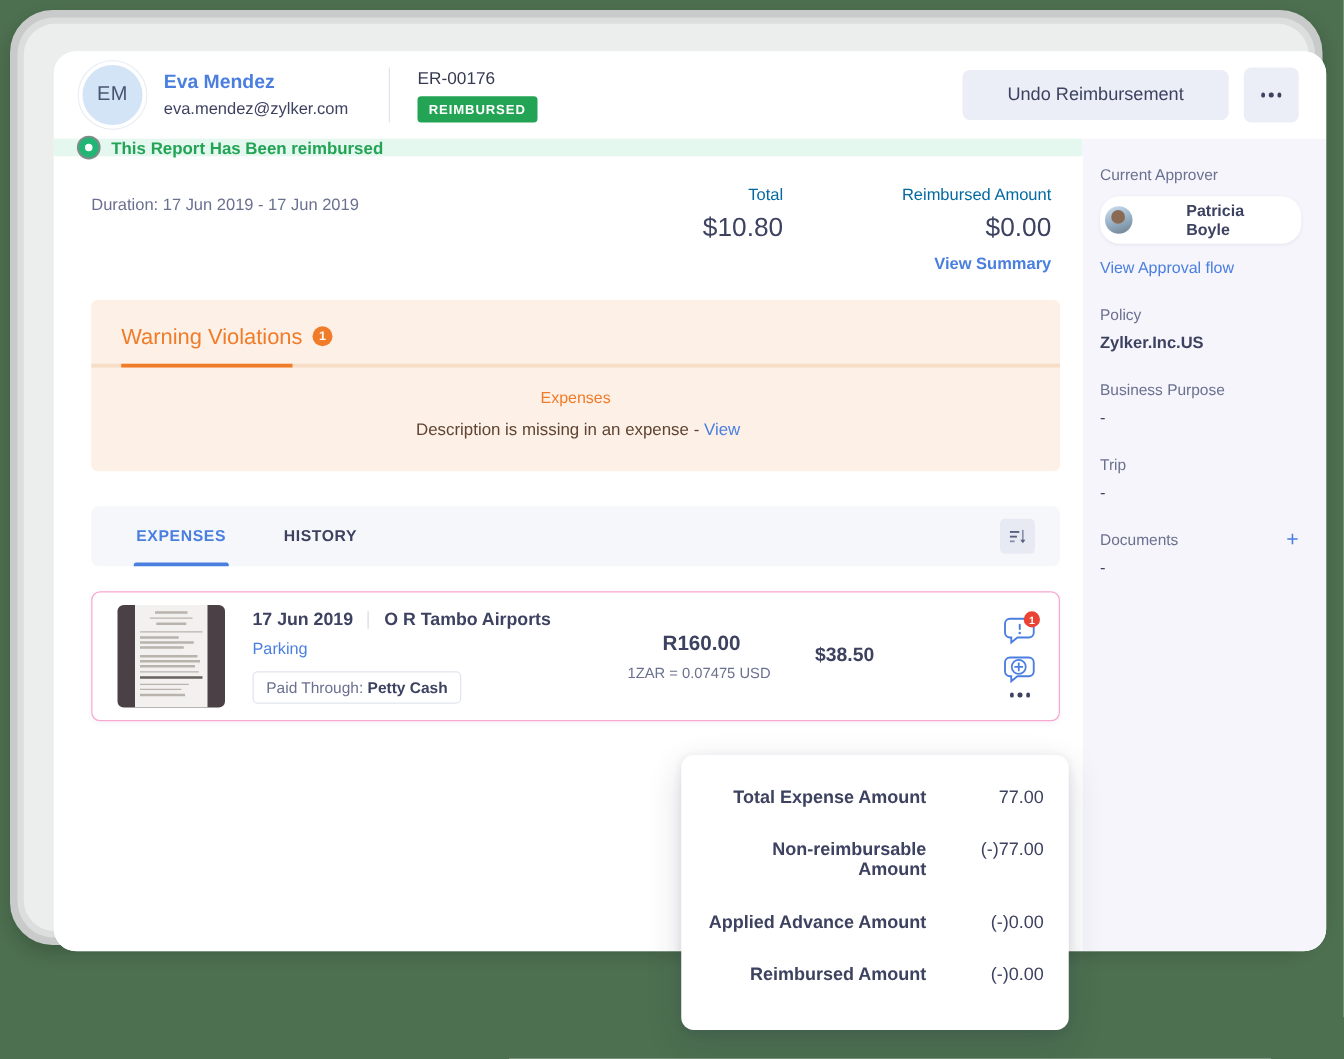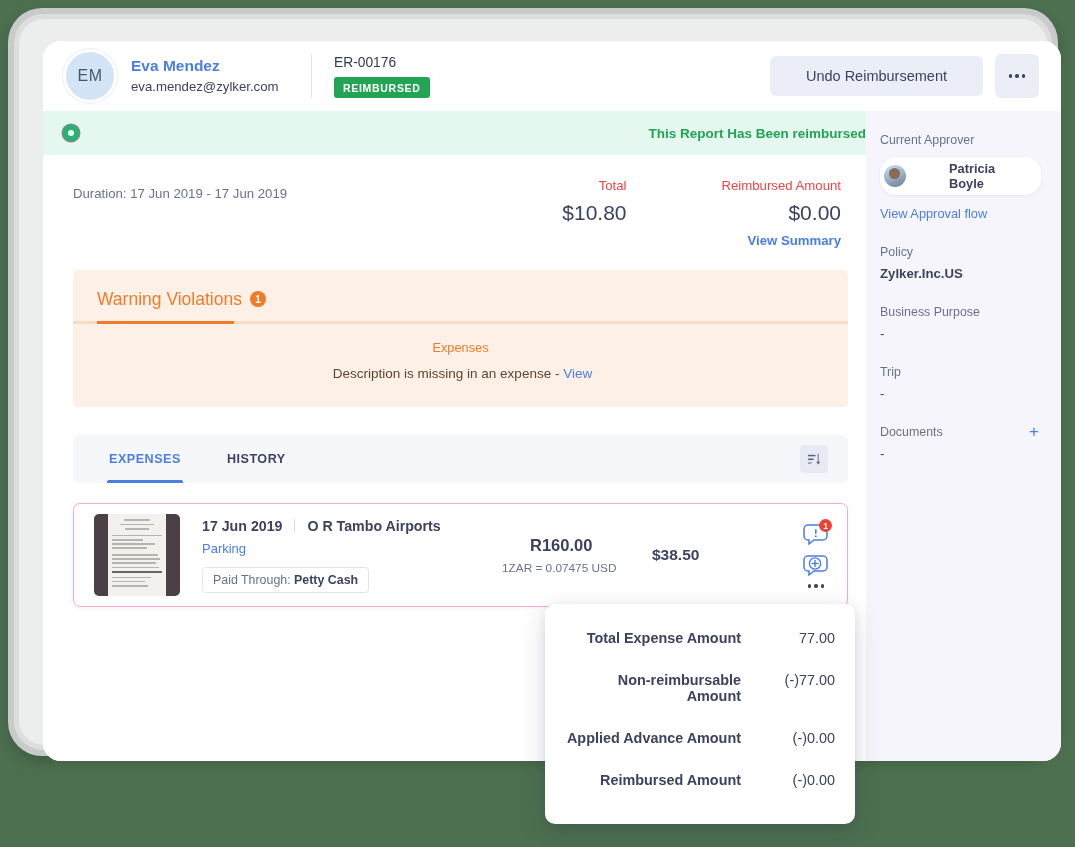--- a/index.html
+++ b/index.html
@@ -151,26 +151,25 @@
   .dot3 { display: flex; gap: 3px; }
   .dot3 i { width: 3.5px; height: 3.5px; border-radius: 50%; background: #3d4260; display: block; }
 
   
   .body-split { flex: 1; display: flex; min-height: 0; }
   .main-col { width: 823px; flex: 0 0 823px; background: #fff; position: relative; }
   .side-col { flex: 1; background: #f6f5fb; padding: 22px 20px 0 14px; }
 
   
   .banner {
-    height: 44px;
+    height: 14px;
     background: #e4f8f0;
     display: flex;
     align-items: center;
     padding-left: 20px;
-    justify-content: space-between;
   }
   .banner-ico {
     width: 16px; height: 16px;
     border-radius: 50%;
     background: #22b573;
     position: relative;
     flex: 0 0 16px;
     box-shadow: 0 0 0 1.5px #7f8c8a;
   }
   .banner-ico:after {
@@ -201,21 +200,21 @@
     line-height: 30px;
   }
   .trip-duration {
     color: #6a7190;
     font-size: 13.2px;
     margin-top: 9px;
   }
   .sum-spacer { flex: 1; }
   .sum-cell { text-align: right; }
   .sum-cell.total { margin-right: 95px; }
-  .sum-label { color: #ef4444; font-size: 13.2px; line-height: 17px; }
+  .sum-label { color: #0369a1; font-size: 13.2px; line-height: 17px; }
   .sum-value { color: #3d4260; font-size: 21px; margin-top: 6px; line-height: 26px; }
   .link-view-summary {
     display: block;
     color: #4a7fe0;
     font-size: 13.2px;
     font-weight: 700;
     margin-top: 7px;
     text-decoration: none;
     cursor: pointer;
   }

